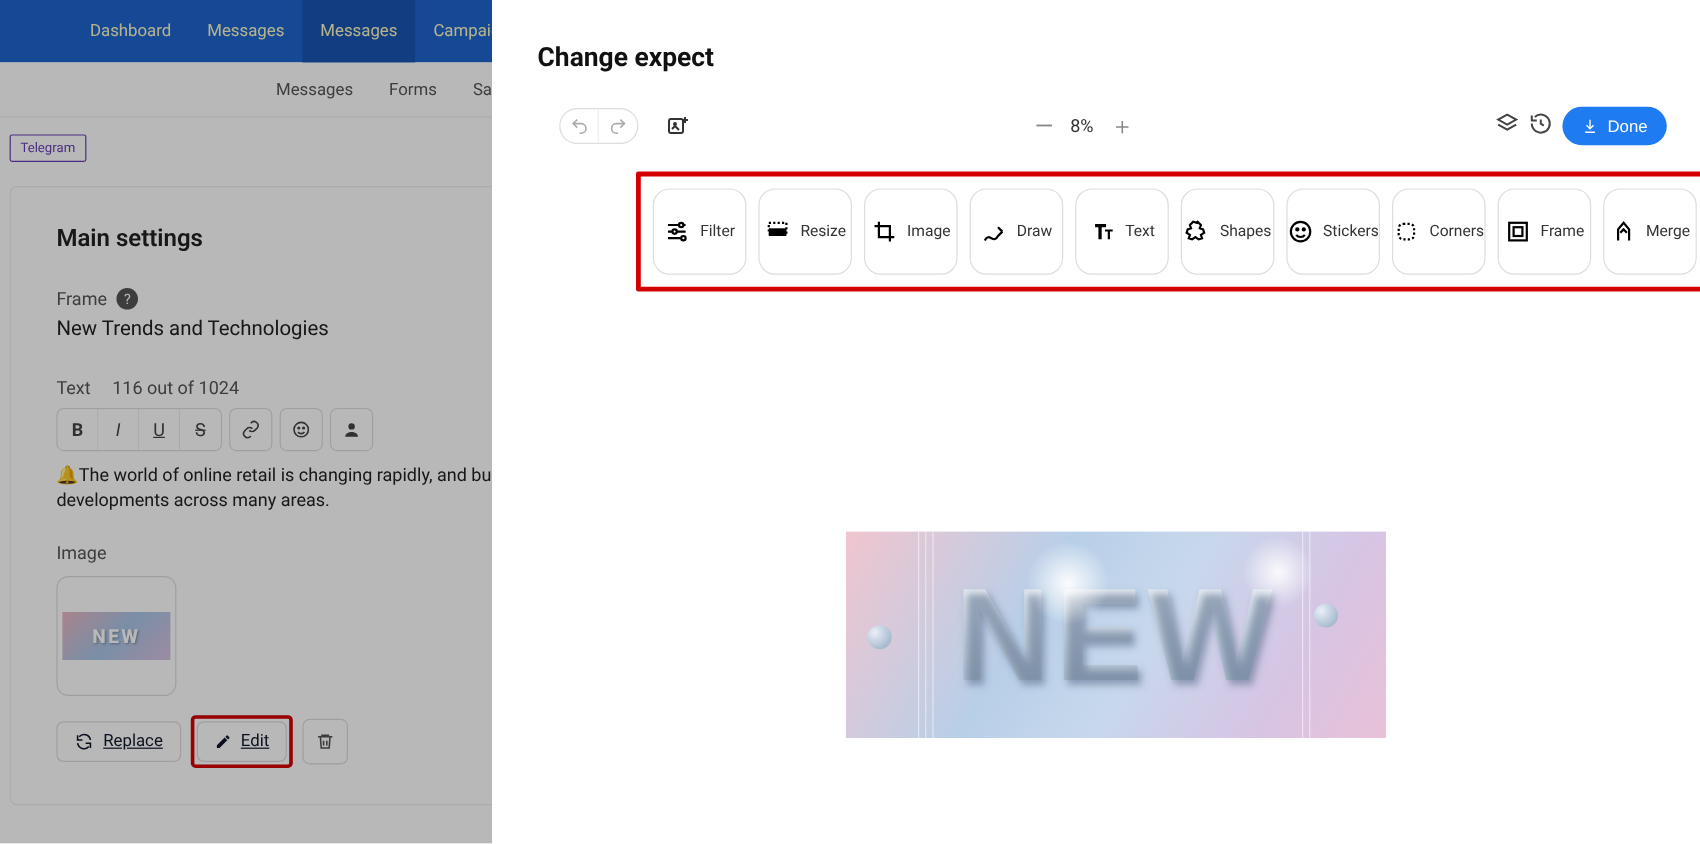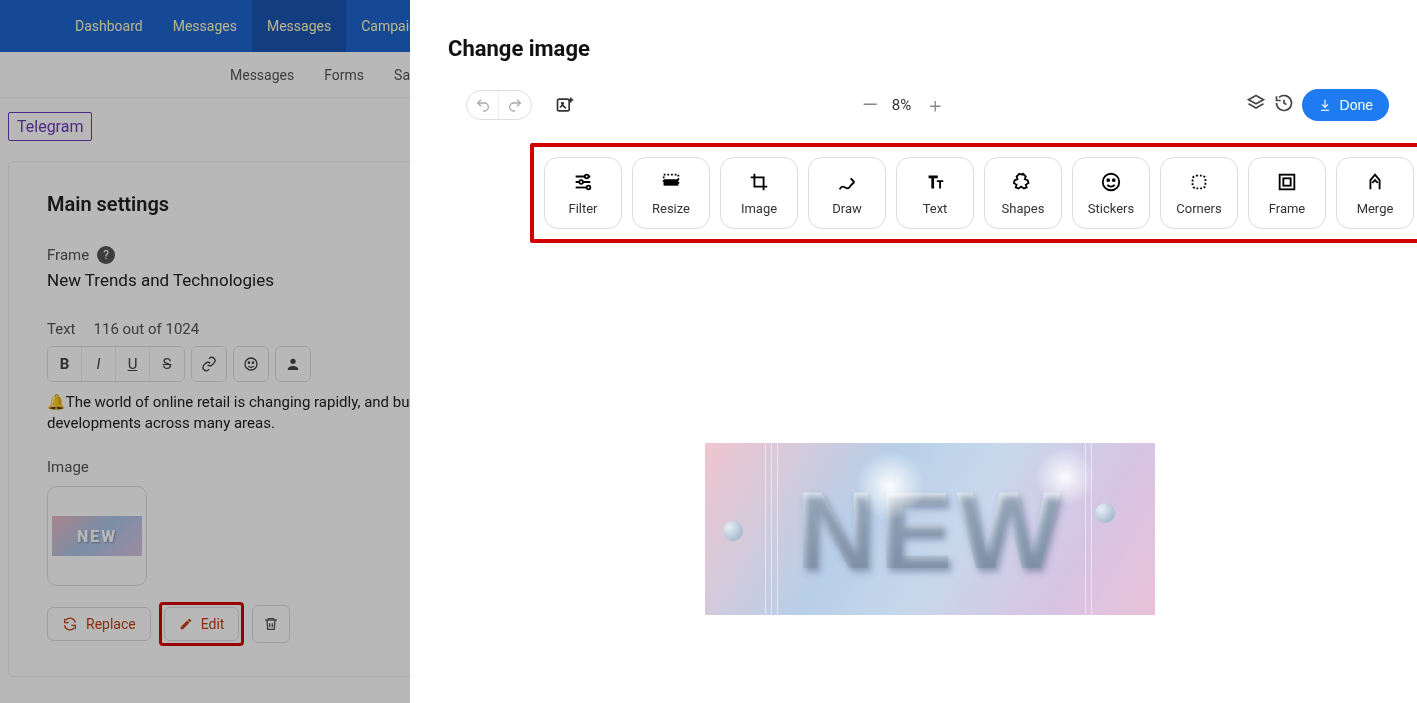--- a/index.html
+++ b/index.html
@@ -5,38 +5,38 @@
   * { box-sizing: border-box; margin: 0; padding: 0; }
   body { font-family: -apple-system, BlinkMacSystemFont, "Segoe UI", Roboto, Arial, sans-serif; width: 1417px; height: 703px; overflow: hidden; position: relative; background: #fff; }
 
   .top-nav { background: #1e66d0; height: 52px; display: flex; align-items: center; padding-left: 60px; gap: 0; }
   .top-nav-item { color: #fef9c3; font-size: 14px; padding: 0 15px; height: 52px; display: flex; align-items: center; cursor: pointer; }
   .top-nav-item.active { background: #1a57b3; }
 
   .sub-nav { background: #fff; height: 46px; display: flex; align-items: center; gap: 30px; padding-left: 230px; border-bottom: 1px solid #eee; }
   .sub-nav-item { color: #555; font-size: 14px; cursor: pointer; }
 
-  .chip { display: inline-block; border: 1px solid #6a3eb5; color: #6a3eb5; font-size: 16px; padding: 4px 8px; border-radius: 2px; margin: 14px 0 0 8px; background:#fff; }
+  .chip { display: inline-block; border: 1px solid #6a3eb5; color: #6a3eb5; font-size: 11px; padding: 4px 8px; border-radius: 2px; margin: 14px 0 0 8px; background:#fff; }
 
   .panel { margin: 20px 8px; background: #fff; border: 1px solid #eee; border-radius: 6px; padding: 30px 38px; }
   .panel h2 { font-size: 20px; font-weight: 600; color: #222; margin-bottom: 30px; }
   .label-row { display:flex; align-items:center; gap:8px; color:#555; font-size:15px; margin-bottom:6px;}
   .help-dot { width:18px; height:18px; border-radius:50%; background:#555; color:#fff; font-size:12px; display:flex; align-items:center; justify-content:center; }
   .name-val { font-size:17px; color:#222; margin-bottom:30px; }
   .text-meta { display:flex; gap:18px; font-size:15px; color:#555; margin-bottom:8px;}
   .toolbar { display:flex; gap:6px; margin-bottom:10px;}
   .tb-group { display:flex; border:1px solid #ddd; border-radius:6px; overflow:hidden;}
   .tb-btn { width:34px; height:34px; display:flex; align-items:center; justify-content:center; color:#444; font-size:15px; border-right:1px solid #eee; cursor:pointer; background:#fff;}
   .tb-btn:last-child{border-right:none;}
   .body-text { font-size:15px; color:#222; line-height:1.4; margin-bottom:24px;}
   .img-label { color:#555; font-size:15px; margin-bottom:10px;}
   .thumb { width:100px; height:100px; border:1px solid #ddd; border-radius:10px; display:flex; align-items:center; justify-content:center; margin-bottom:16px;}
   .thumb-inner { width:90px; height:40px; background: linear-gradient(135deg,#e9b7c3 0%, #a9c6e8 50%, #d9c2e0 100%); display:flex; align-items:center; justify-content:center; color:#fff; font-weight:800; font-size:16px; letter-spacing:2px; text-shadow:1px 1px 2px rgba(0,0,0,.3);}
   .actions { display:flex; gap:8px; align-items:center;}
-  .action-btn { display:flex; align-items:center; gap:8px; border:1px solid #ddd; background:#fff; border-radius:6px; padding:8px 14px; font-size:14px; color:#c2410c; cursor:pointer;}
+  .action-btn { display:flex; align-items:center; gap:8px; border:1px solid #ddd; background:#fff; border-radius:6px; padding:8px 14px; font-size:14px; color:#0f172a; cursor:pointer;text-decoration:underline;}
   .edit-outline { border:3px solid #d40000; border-radius:4px; padding:2px;}
   .icon-btn { width:38px; height:38px; border:1px solid #ddd; border-radius:6px; display:flex; align-items:center; justify-content:center; color:#555; cursor:pointer;}
 
   
   .dimmer { position:absolute; left:0; top:0; width:410px; height:703px; background:rgba(0,0,0,.28); pointer-events:none;}
 
   
   .editor { position:absolute; left:410px; top:0; right:0; height:703px; background:#fff; }
   .editor-title { font-size:22px; font-weight:700; color:#111; padding:36px 0 0 38px;}
   .editor-bar { display:flex; align-items:center; padding:28px 28px 0 56px; gap:14px;}
@@ -44,21 +44,21 @@
   .ur-btn { width:32px; height:28px; display:flex; align-items:center; justify-content:center; color:#aaa; cursor:pointer;}
   .ur-btn:first-child{border-right:1px solid #eee;}
   .addimg { width:26px; height:26px; display:flex; align-items:center; justify-content:center; color:#333; cursor:pointer; margin-left:6px;}
   .zoom { margin-left:auto; display:flex; align-items:center; gap:14px; color:#333; font-size:15px; margin-right:auto; transform:translateX(-8px);}
   .zoom .minus,.zoom .plus{cursor:pointer; color:#888; font-size:20px;}
   .right-icons { display:flex; gap:8px; align-items:center;}
   .ri { color:#444; cursor:pointer;}
   .done-btn { background:#1e7bf2; color:#fff; border:none; border-radius:18px; padding:8px 16px; font-size:14px; display:flex; align-items:center; gap:8px; cursor:pointer;}
 
   .tools-wrap { margin:22px 40px 0 120px; border:4px solid #d40000; border-radius:2px; padding:10px 10px; display:flex; gap:10px; width:fit-content;}
-  .tool { width:78px; height:72px; border:1px solid #ddd; border-radius:14px; display:flex; flex-direction:column; align-items:center; justify-content:center; gap:8px; cursor:pointer; background:#fff;}
+  .tool { width:78px; height:72px; border:1px solid #ddd; border-radius:14px; display:flex; flex-direction:row; align-items:center; justify-content:center; gap:8px; cursor:pointer; background:#fff;}
   .tool-label { font-size:13px; color:#333;}
   .tool svg { width:22px; height:22px; }
 
   .canvas { position:absolute; left:295px; top:443px; width:450px; height:172px; background: linear-gradient(120deg,#f0c5cf 0%, #b8cfe8 35%, #c7d8ec 55%, #d7c4e4 80%, #e9c1d8 100%); display:flex; align-items:center; justify-content:center; overflow:hidden;}
   .shine { position:absolute; top:8px; left:150px; width:70px; height:70px; background: radial-gradient(circle, rgba(255,255,255,.95) 0%, rgba(255,255,255,0) 70%);}
   .shine2 { position:absolute; top:4px; right:60px; width:60px; height:60px; background: radial-gradient(circle, rgba(255,255,255,.9) 0%, rgba(255,255,255,0) 70%);}
   .dot { position:absolute; width:20px; height:20px; border-radius:50%; background: radial-gradient(circle at 30% 30%, #e8f0f8, #8fa8c0);}
   .dot.l{left:18px; top:78px;} .dot.r{right:40px; top:60px;}
   .new-text { font-size:110px; font-weight:800; letter-spacing:4px;
     background: linear-gradient(180deg,#f4f8fc 0%,#c4d2e0 50%,#9fb0c2 100%);
@@ -179,21 +179,21 @@
           <path d="M10 11v6M14 11v6"></path>
         </svg>
     </div>
   </div>
 </div>
 
 <div class="dimmer"></div>
 
 
 <div class="editor">
-  <div class="editor-title">Change image</div>
+  <div class="editor-title">Change expect</div>
 
   <div class="editor-bar">
     <div class="ur-group">
       <div class="ur-btn">
         <svg width="16" height="16" viewBox="0 0 24 24" fill="none" stroke="currentColor" stroke-width="2">
             <path d="M9 14L4 9l5-5"></path>
             <path d="M4 9h10a6 6 0 0 1 0 12h-2"></path>
           </svg>
       </div>
       <div class="ur-btn">

